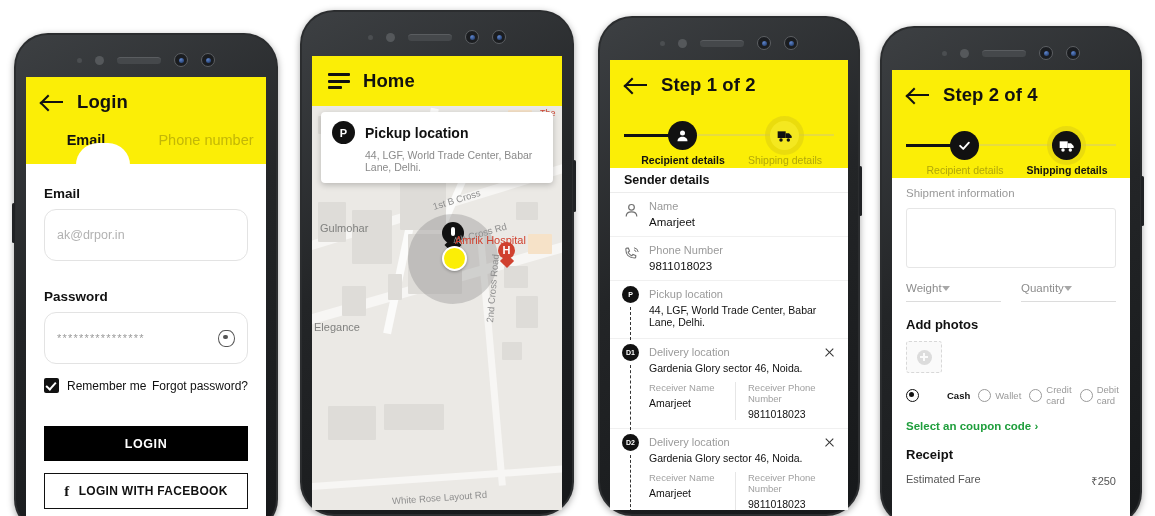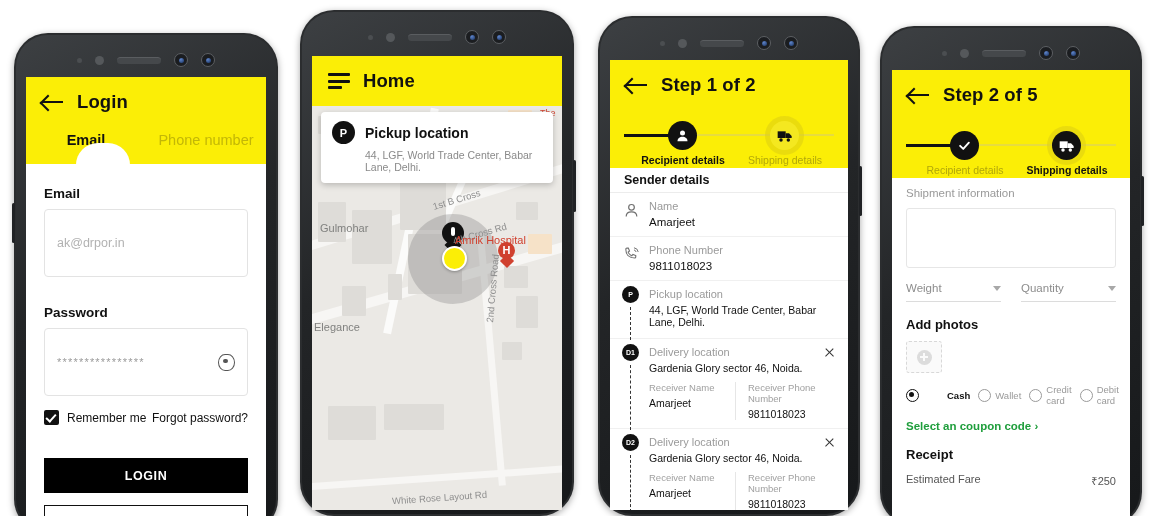--- a/index.html
+++ b/index.html
@@ -41,22 +41,22 @@
 
   
   .tabs{display:flex;position:relative;padding:0 0 0 0;}
   .tab{flex:1;text-align:center;font-size:14.5px;padding:9px 0 16px;}
   .tab.active{color:#111;font-weight:bold;}
   .tab.inactive{color:#c3b706;}
   .bump{position:absolute;left:21%;bottom:-1px;width:54px;height:22px;
         background:#fff;border-radius:40px 40px 0 0;}
   .body1{padding:14px 18px 0;}
   .flabel{font-size:13.5px;font-weight:bold;color:#111;margin:8px 0 8px;}
-  .input{height:34px;border:1px solid #e3e3e3;border-radius:4px;display:flex;
-         align-items:center;padding:16px 12px;font-size:12.5px;color:#b2b2b2;
+  .input{height:34px;border:1px solid #e3e3e3;border-radius:12px;display:flex;
+         align-items:center;padding:8px 12px;font-size:12.5px;color:#b2b2b2;
          justify-content:space-between;}
   .input .pw{letter-spacing:1.2px;font-size:11px;color:#9b9b9b;}
   .eye{width:15px;height:15px;border:1.6px solid #555;border-radius:50% 50% 50% 50%/60% 60% 60% 60%;
        position:relative;flex:none;}
   .eye:after{content:"";position:absolute;left:4.1px;top:4.1px;width:4.6px;height:4.6px;
        border-radius:50%;background:#555;}
   .row-between{display:flex;align-items:center;justify-content:space-between;margin-top:14px;}
   .cbwrap{display:flex;align-items:center;gap:8px;}
   .cbox{width:15px;height:15px;background:#111;border-radius:2px;position:relative;flex:none;}
   .cbox:after{content:"";position:absolute;left:4px;top:1.5px;width:4px;height:8px;
@@ -137,21 +137,21 @@
   .twocol>div{flex:1;}
   .twocol>div+div{border-left:1px solid #e6e6e6;padding-left:12px;}
   .tc-l{font-size:9.5px;color:#a0a0a0;}
   .tc-v{font-size:10.5px;color:#111;margin-top:4px;}
 
   
   .p4pad{padding:0 14px;}
   .textarea{height:58px;border:1px solid #e6e6e6;border-radius:3px;margin-top:9px;}
   .selrow{display:flex;gap:20px;margin-top:14px;}
   .sel{flex:1;border-bottom:1px solid #dcdcdc;padding-bottom:7px;display:flex;
-      align-items:center;justify-content:space-between;font-size:11.5px;color:#8d8d8d;}
+      align-items:center;justify-content:flex-start;font-size:11.5px;color:#8d8d8d;}
   .caret{width:0;height:0;border-left:4px solid transparent;border-right:4px solid transparent;
       border-top:5px solid #a8a8a8;}
   .h2{font-size:13px;font-weight:bold;color:#111;margin-top:15px;}
   .photobox{width:34px;height:30px;margin-top:9px;border:1.4px dashed #d8d8d8;border-radius:3px;
       background:#fafafa;display:flex;align-items:center;justify-content:center;}
   .plusg{width:15px;height:15px;border-radius:50%;background:#dcdcdc;position:relative;}
   .plusg:before,.plusg:after{content:"";position:absolute;background:#fafafa;}
   .plusg:before{left:3.5px;top:6.9px;width:8px;height:1.6px;}
   .plusg:after{left:6.9px;top:3.5px;width:1.6px;height:8px;}
   .radiorow{display:flex;align-items:center;gap:8px;margin-top:11px;}
@@ -424,21 +424,21 @@
           <i></i>
         </div>
       <div class="cam">
           <i></i>
         </div>
     </div>
     <div class="glass">
       <div class="ybar">
         <div class="appbar">
           <div class="back"></div>
-          <div class="apptitle">Step 2 of 5</div>
+          <div class="apptitle">Step 2 of 4</div>
         </div>
         <div class="stepper">
           <div class="strack"></div>
           <div class="sfill"></div>
           <div class="snode" style="left:58px;">
             <svg width="15" height="15" viewBox="0 0 24 24">
               <path d="M5 12.5l5 5 9-10" fill="none" stroke="#fff" stroke-width="3" stroke-linecap="round" stroke-linejoin="round"></path>
             </svg>
           </div>
           <div class="snode glow" style="left:160px;">

